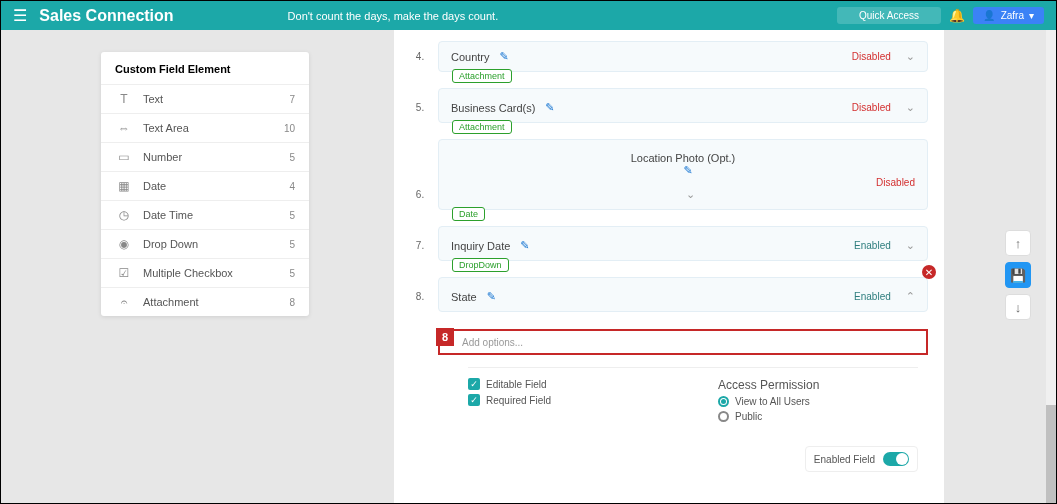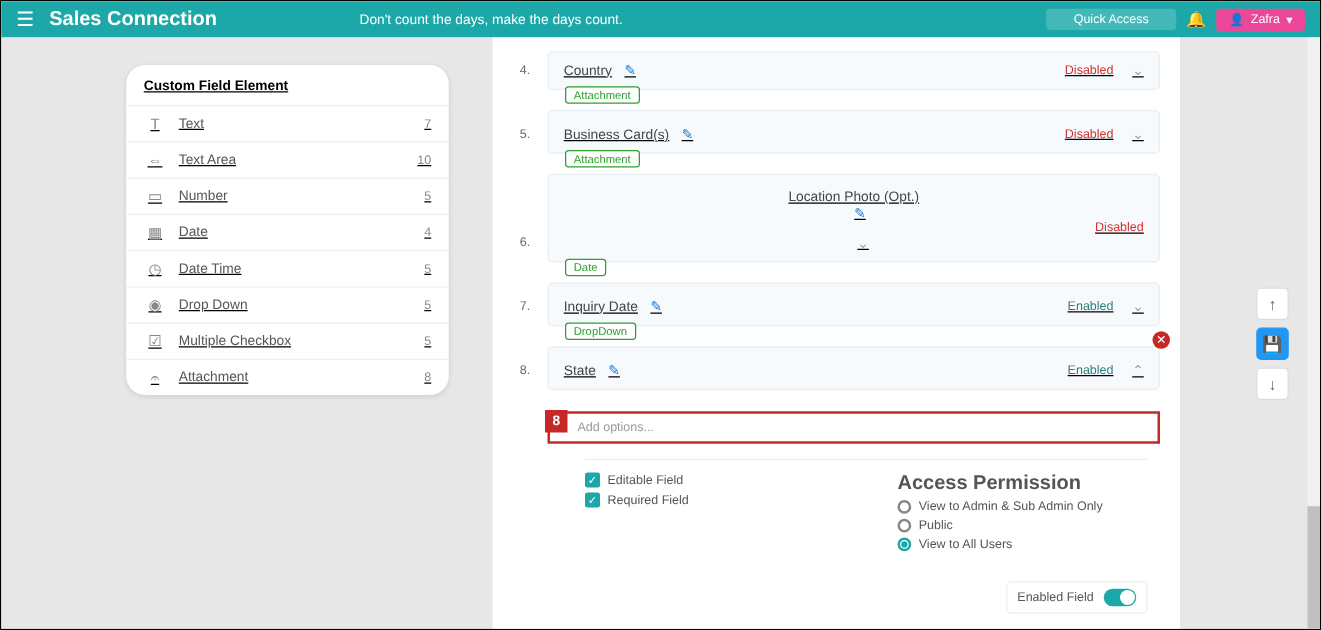--- a/index.html
+++ b/index.html
@@ -31,21 +31,21 @@
     .header-right { margin-left: auto; display: flex; align-items: center; gap: 8px; }
     .quick-access {
       background: #43b8b8;
       padding: 3px 22px;
       border-radius: 3px;
       font-size: 10px;
       cursor: pointer;
     }
     .bell-icon { font-size: 13px; cursor: pointer; }
     .user-badge {
-      background: #ec4899;
+      background: #3b82f6;
       padding: 3px 10px;
       border-radius: 3px;
       font-size: 10px;
       display: flex;
       align-items: center;
       gap: 5px;
       cursor: pointer;
     }
     .user-badge::before { content: "👤"; font-size: 10px; }
     .user-badge::after { content: "▾"; }
@@ -66,25 +66,24 @@
     .scrollbar-thumb {
       background: #c0c0c0;
       width: 100%;
       height: 100px;
       margin-top: 375px;
     }
     .sidebar-card {
       position: absolute;
       left: 100px;
       top: 22px;
-      width: 258px;
-      background: #fff;
-      border-radius: 15px;
+      width: 208px;
+      background: #fff;
+      border-radius: 3px;
       box-shadow: 0 1px 4px rgba(0,0,0,0.1);
-      text-decoration: underline;
     }
     .sidebar-card h4 { font-size: 11px; font-weight: bold; padding: 11px 14px 9px; }
     .sidebar-row {
       display: flex;
       align-items: center;
       padding: 7px 14px;
       border-top: 1px solid #eee;
       cursor: pointer;
       color: #555;
     }
@@ -116,21 +115,20 @@
     .field-box {
       flex: 1;
       background: #f6fafc;
       border: 1px solid #e3eef5;
       border-radius: 4px;
       padding: 8px 12px;
       margin-left: 8px;
       display: flex;
       align-items: center;
       position: relative;
-      text-decoration: underline;
     }
     .type-chip {
       position: absolute;
       top: -9px;
       left: 42px;
       border: 1px solid #2ca02c;
       color: #2ca02c;
       background: #fff;
       padding: 1px 6px;
       border-radius: 3px;
@@ -178,21 +176,21 @@
       height: 26px;
       padding: 0 10px 0 22px;
       display: flex;
       align-items: center;
       color: #999;
       font-size: 10px;
       cursor: text;
     }
     .settings-row { display: flex; gap: 40px; margin-left: 30px; margin-top: 10px; }
     .settings-col { flex: 1; }
-    .settings-col h5 { font-size: 16px; color: #555; font-weight: bold; margin-bottom: 4px; }
+    .settings-col h5 { font-size: 12px; color: #555; font-weight: normal; margin-bottom: 4px; }
     .chk-item, .radio-item {
       display: flex;
       align-items: center;
       gap: 6px;
       font-size: 10px;
       color: #555;
       margin-bottom: 4px;
       cursor: pointer;
     }
     .chk-box { width: 12px; height: 12px; background: #1ca8a8; color: #fff; font-size: 9px; display: flex; align-items: center; justify-content: center; border-radius: 2px; }
@@ -390,30 +388,26 @@
             </div>
           <div class="chk-item">
               <span class="chk-box">✓</span>
               <span>Required Field</span>
             </div>
         </div>
         <div class="settings-col">
           <h5>Access Permission</h5>
           <div id="access-options">
               <div class="radio-item">
-                <span class="radio-circle"></span>
-                <span>View to Admin &amp; Sub Admin Only</span>
+                <span class="radio-circle selected"></span>
+                <span>View to All Users</span>
               </div>
               <div class="radio-item">
                 <span class="radio-circle"></span>
                 <span>Public</span>
-              </div>
-              <div class="radio-item">
-                <span class="radio-circle selected"></span>
-                <span>View to All Users</span>
               </div>
             </div>
         </div>
       </div>
       <div class="enabled-footer">
         <span>Enabled Field</span>
         <div class="switch"></div>
       </div>
     </div>
   </div>

